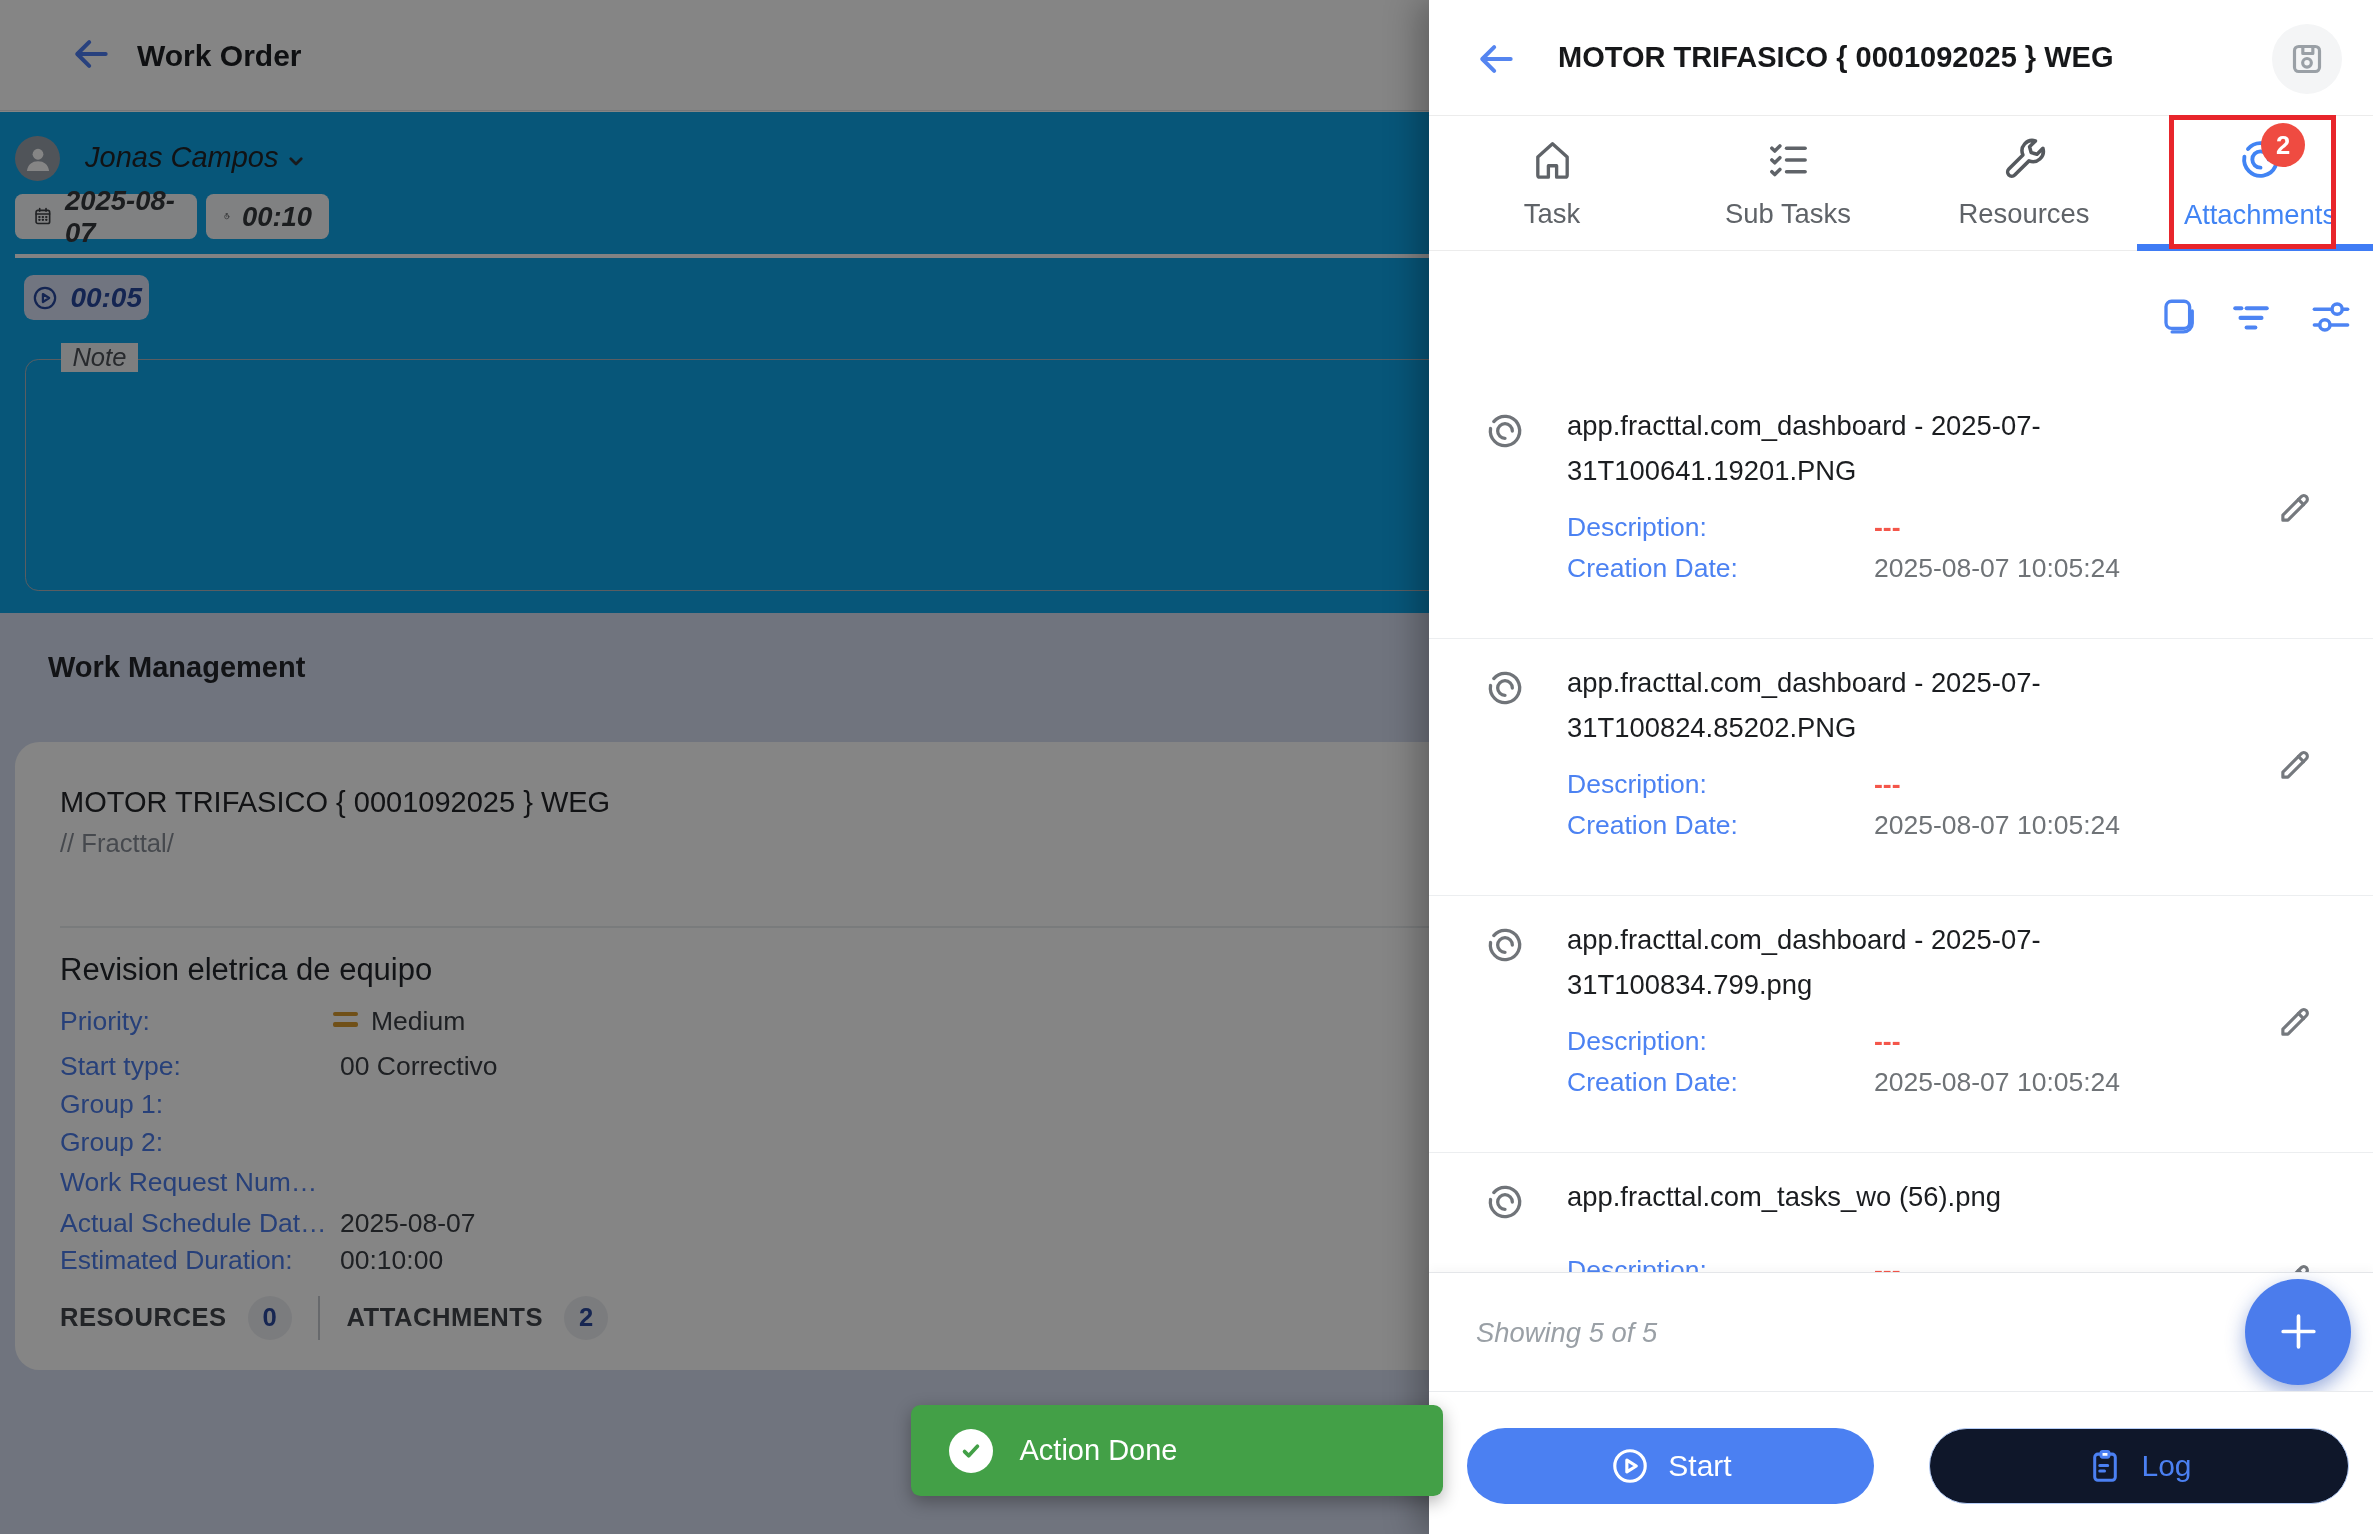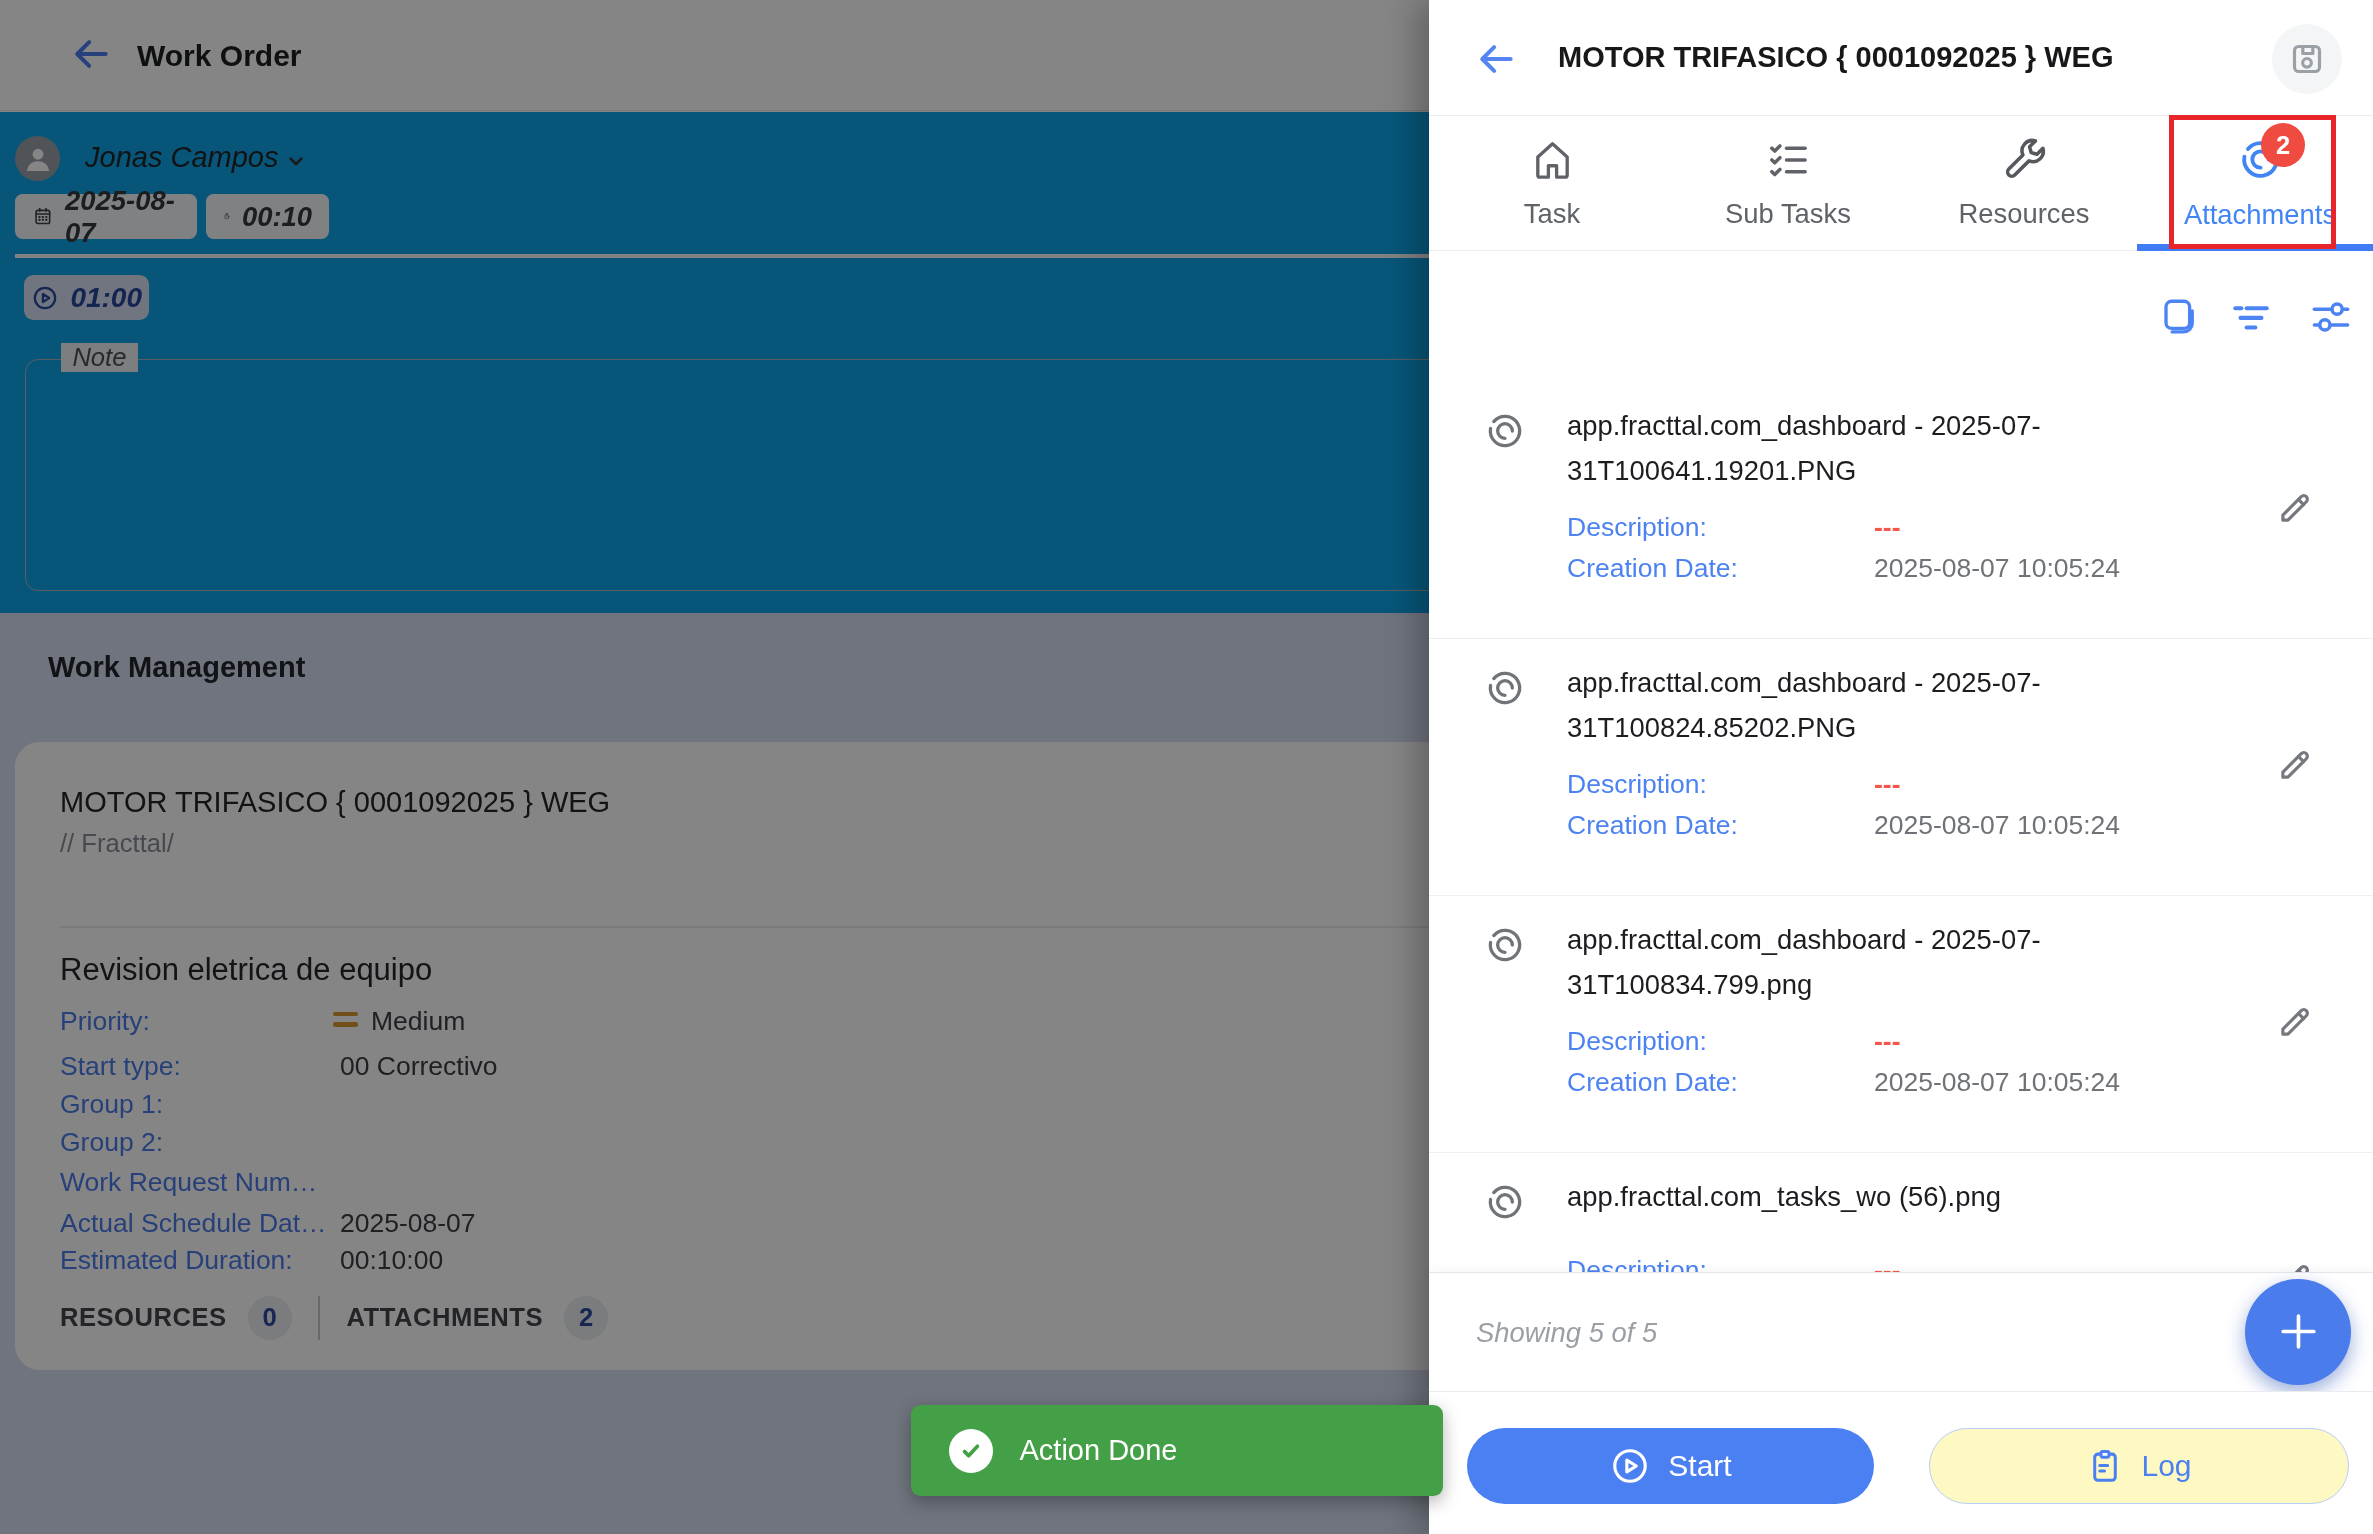--- a/index.html
+++ b/index.html
@@ -79,21 +79,21 @@
   .att-edit { position:absolute; left:846px; top:104px; }
   .att-item.single .att-edit { top:104px; }
 
   .list-footer { position:absolute; left:0; top:1272px; width:944px; height:119px; background:#fff; border-top:0.9px solid #e4e6e9; box-shadow:0 -3.8px 9.5px rgba(0,0,0,0.03); z-index:15;font-style:italic; }
   .showing { position:absolute; left:47px; top:0; height:119px; line-height:119px; font-size:27.4px; color:#9aa0a6; }
   .fab { position:absolute; left:816px; top:5.7px; width:106px; height:106px; border-radius:50%; background:#4b7cec; display:flex; align-items:center; justify-content:center; box-shadow:0 7.6px 19px rgba(33,75,180,0.45); }
 
   .actions-bar { position:absolute; left:0; top:1391px; width:944px; height:184px; background:#fff; border-top:0.9px solid #e9ebee; z-index:15; }
   .btn { position:absolute; top:36px; height:76px; border-radius:38px; display:flex; align-items:center; justify-content:center; gap:17px; font-size:30px; font-weight:500; }
   .btn-start { left:38px; width:407px; background:#4b80f2; color:#fff; }
-  .btn-log { left:500px; width:420px; background:#fef9c3; border:1.9px solid #b7cef8; color:#4b80f2;text-align:center; }
+  .btn-log { left:500px; width:420px; background:#0f172a; border:1.9px solid #b7cef8; color:#4b80f2;text-align:center; }
 
   
   .toast { position:absolute; left:911px; top:1405px; width:532px; height:91px; background:#43a047; border-radius:9.5px; z-index:30; display:flex; align-items:center; box-shadow:0 5.7px 17px rgba(0,0,0,0.3); }
   .toast-icon { width:44px; height:44px; border-radius:50%; background:#fff; margin:0 26.5px 0 38px; display:flex; align-items:center; justify-content:center; }
   .toast-text { font-size:29px; font-weight:500; color:#fff; }
 
   
   .annotation-rect { position:absolute; left:2169px; top:115px; width:167px; height:134px; border:5.7px solid #e8252b; z-index:60; }
 </style>
 </head>
@@ -139,21 +139,21 @@
         <span>00:10</span>
       </div>
 
       <div class="abs form-divider"></div>
 
       <div class="abs timer-chip">
         <svg width="28" height="28" viewBox="0 0 24 24" fill="none" stroke="#27479e" stroke-width="1.9" stroke-linejoin="round">
             <circle cx="12" cy="12" r="8.7"></circle>
             <path d="M10.2 8.6 15.6 12l-5.4 3.4z"></path>
           </svg>
-        <span>01:00</span>
+        <span>00:05</span>
       </div>
 
       <div class="abs note-box"></div>
       <div class="abs note-label">Note</div>
     </div>
 
     <div class="band">
       <div class="abs section-title">Work Management</div>
 
       <div class="card">

